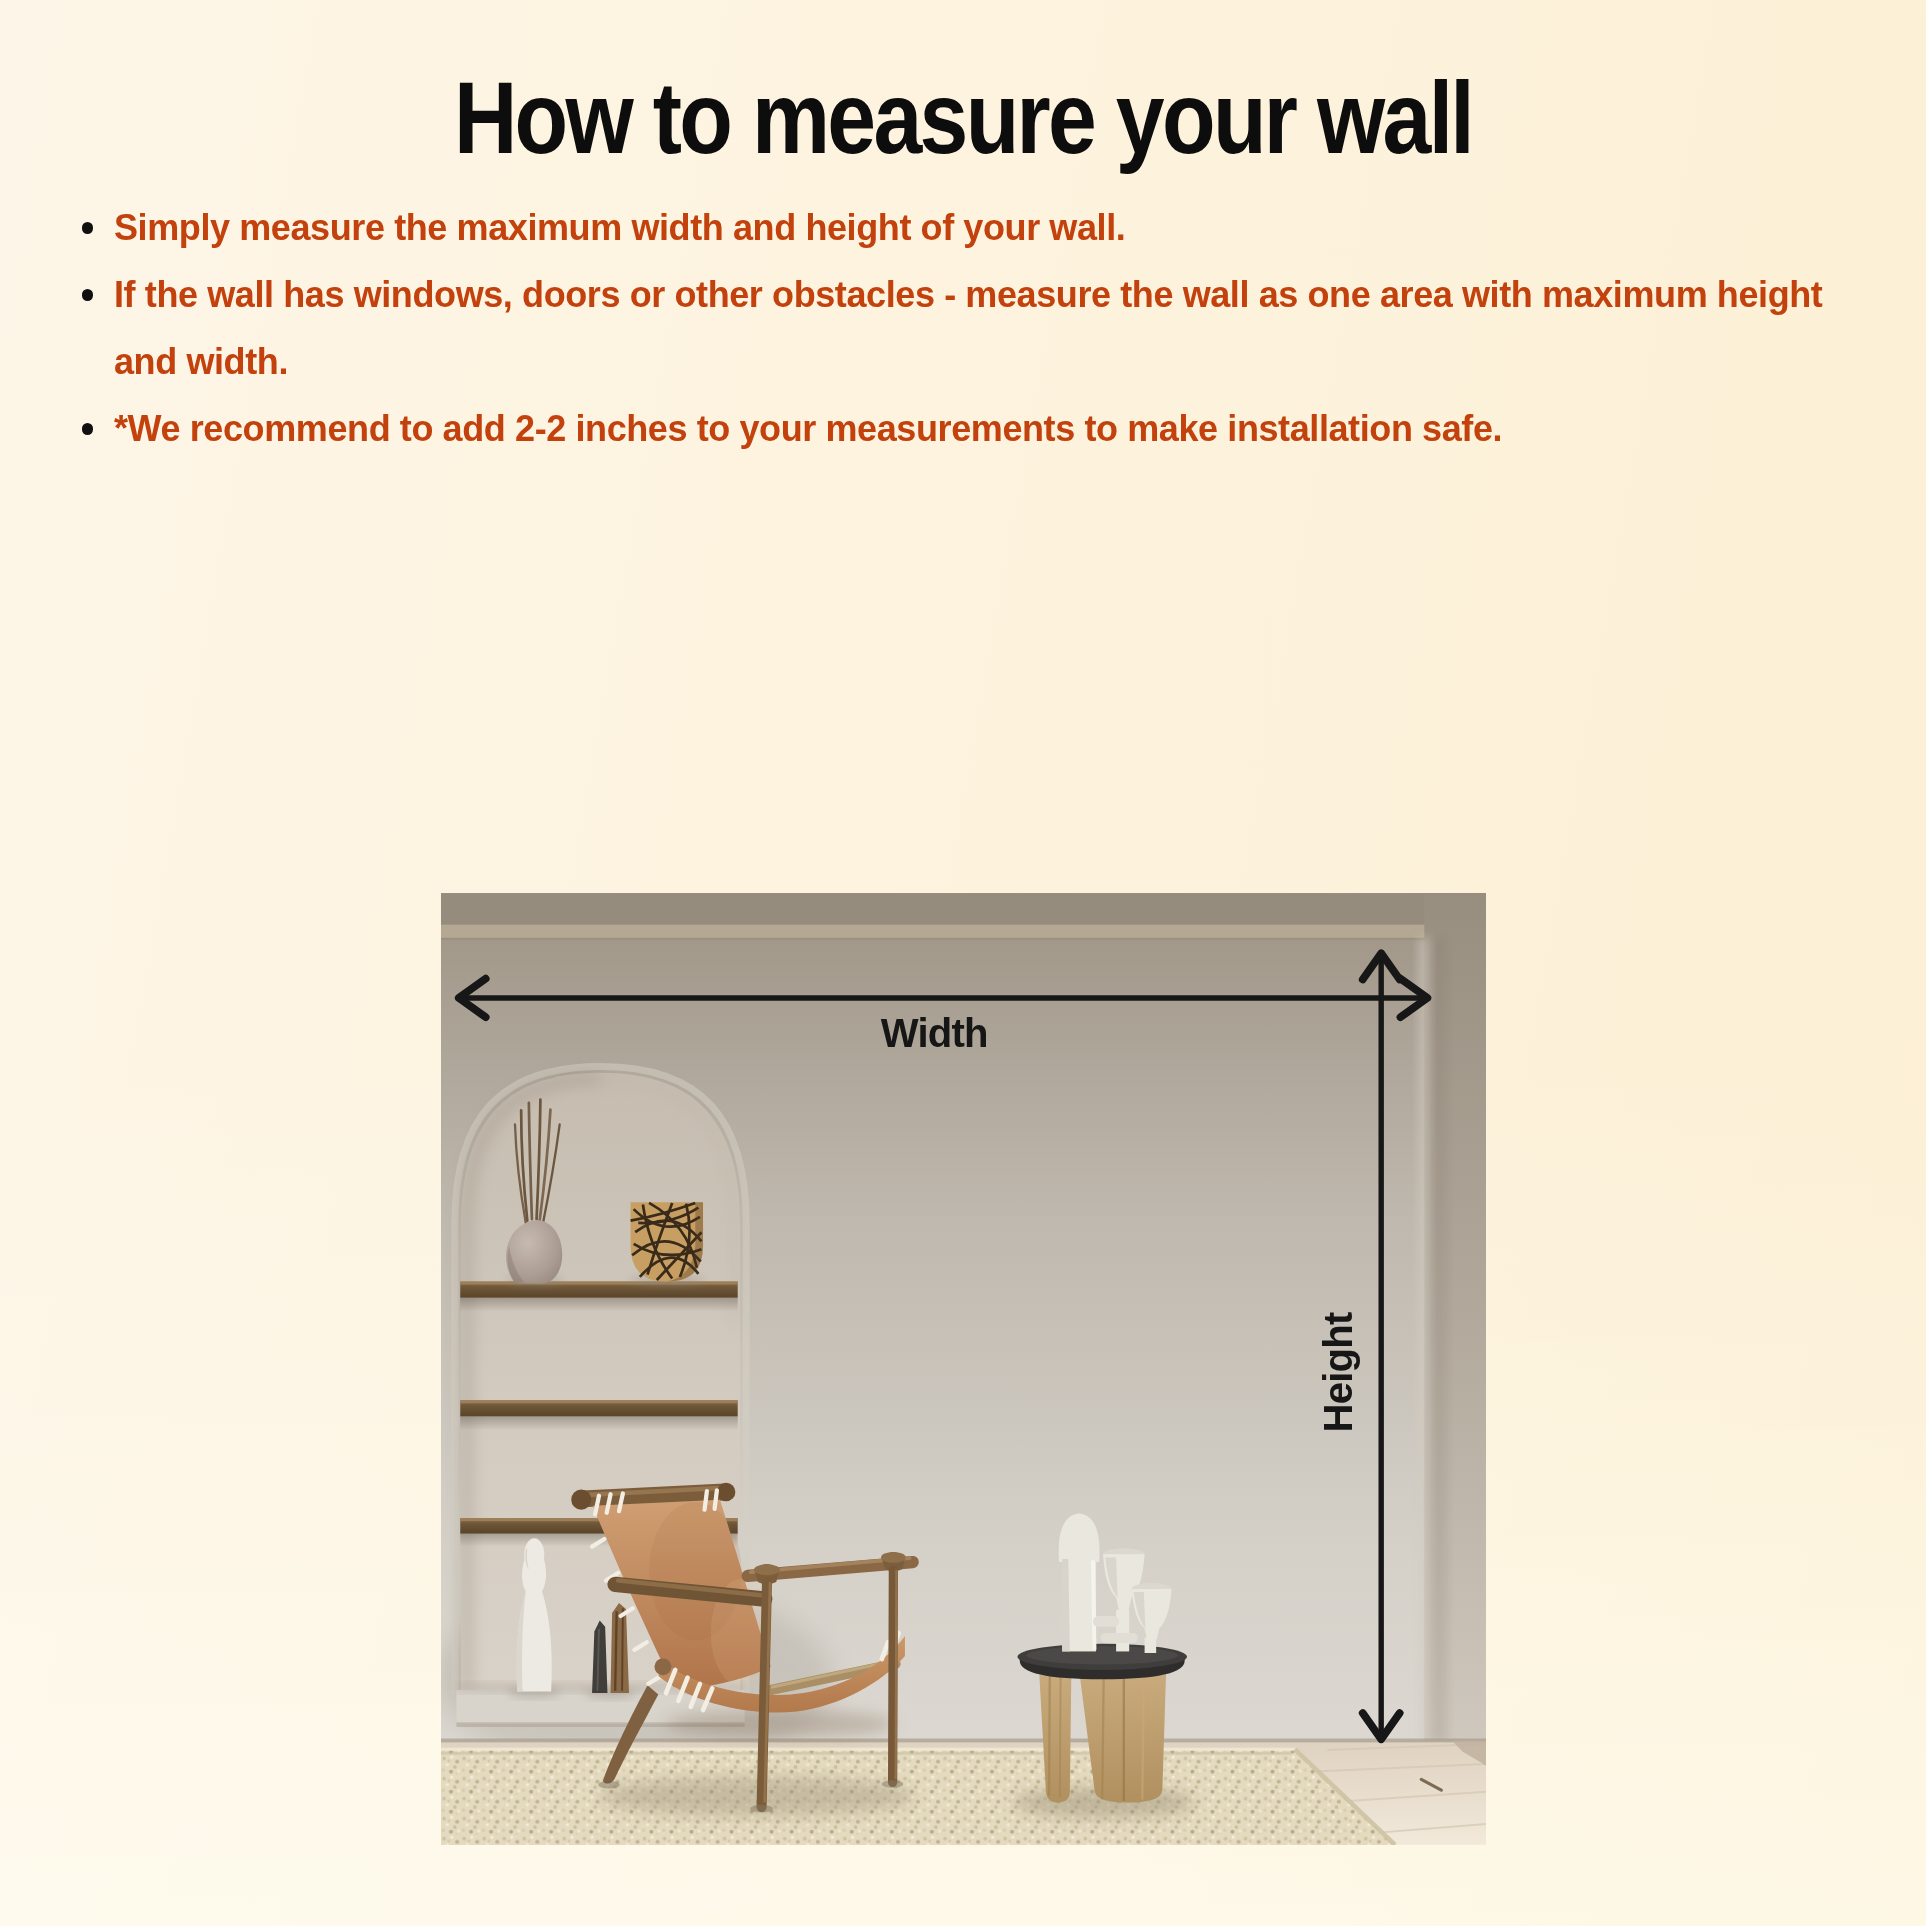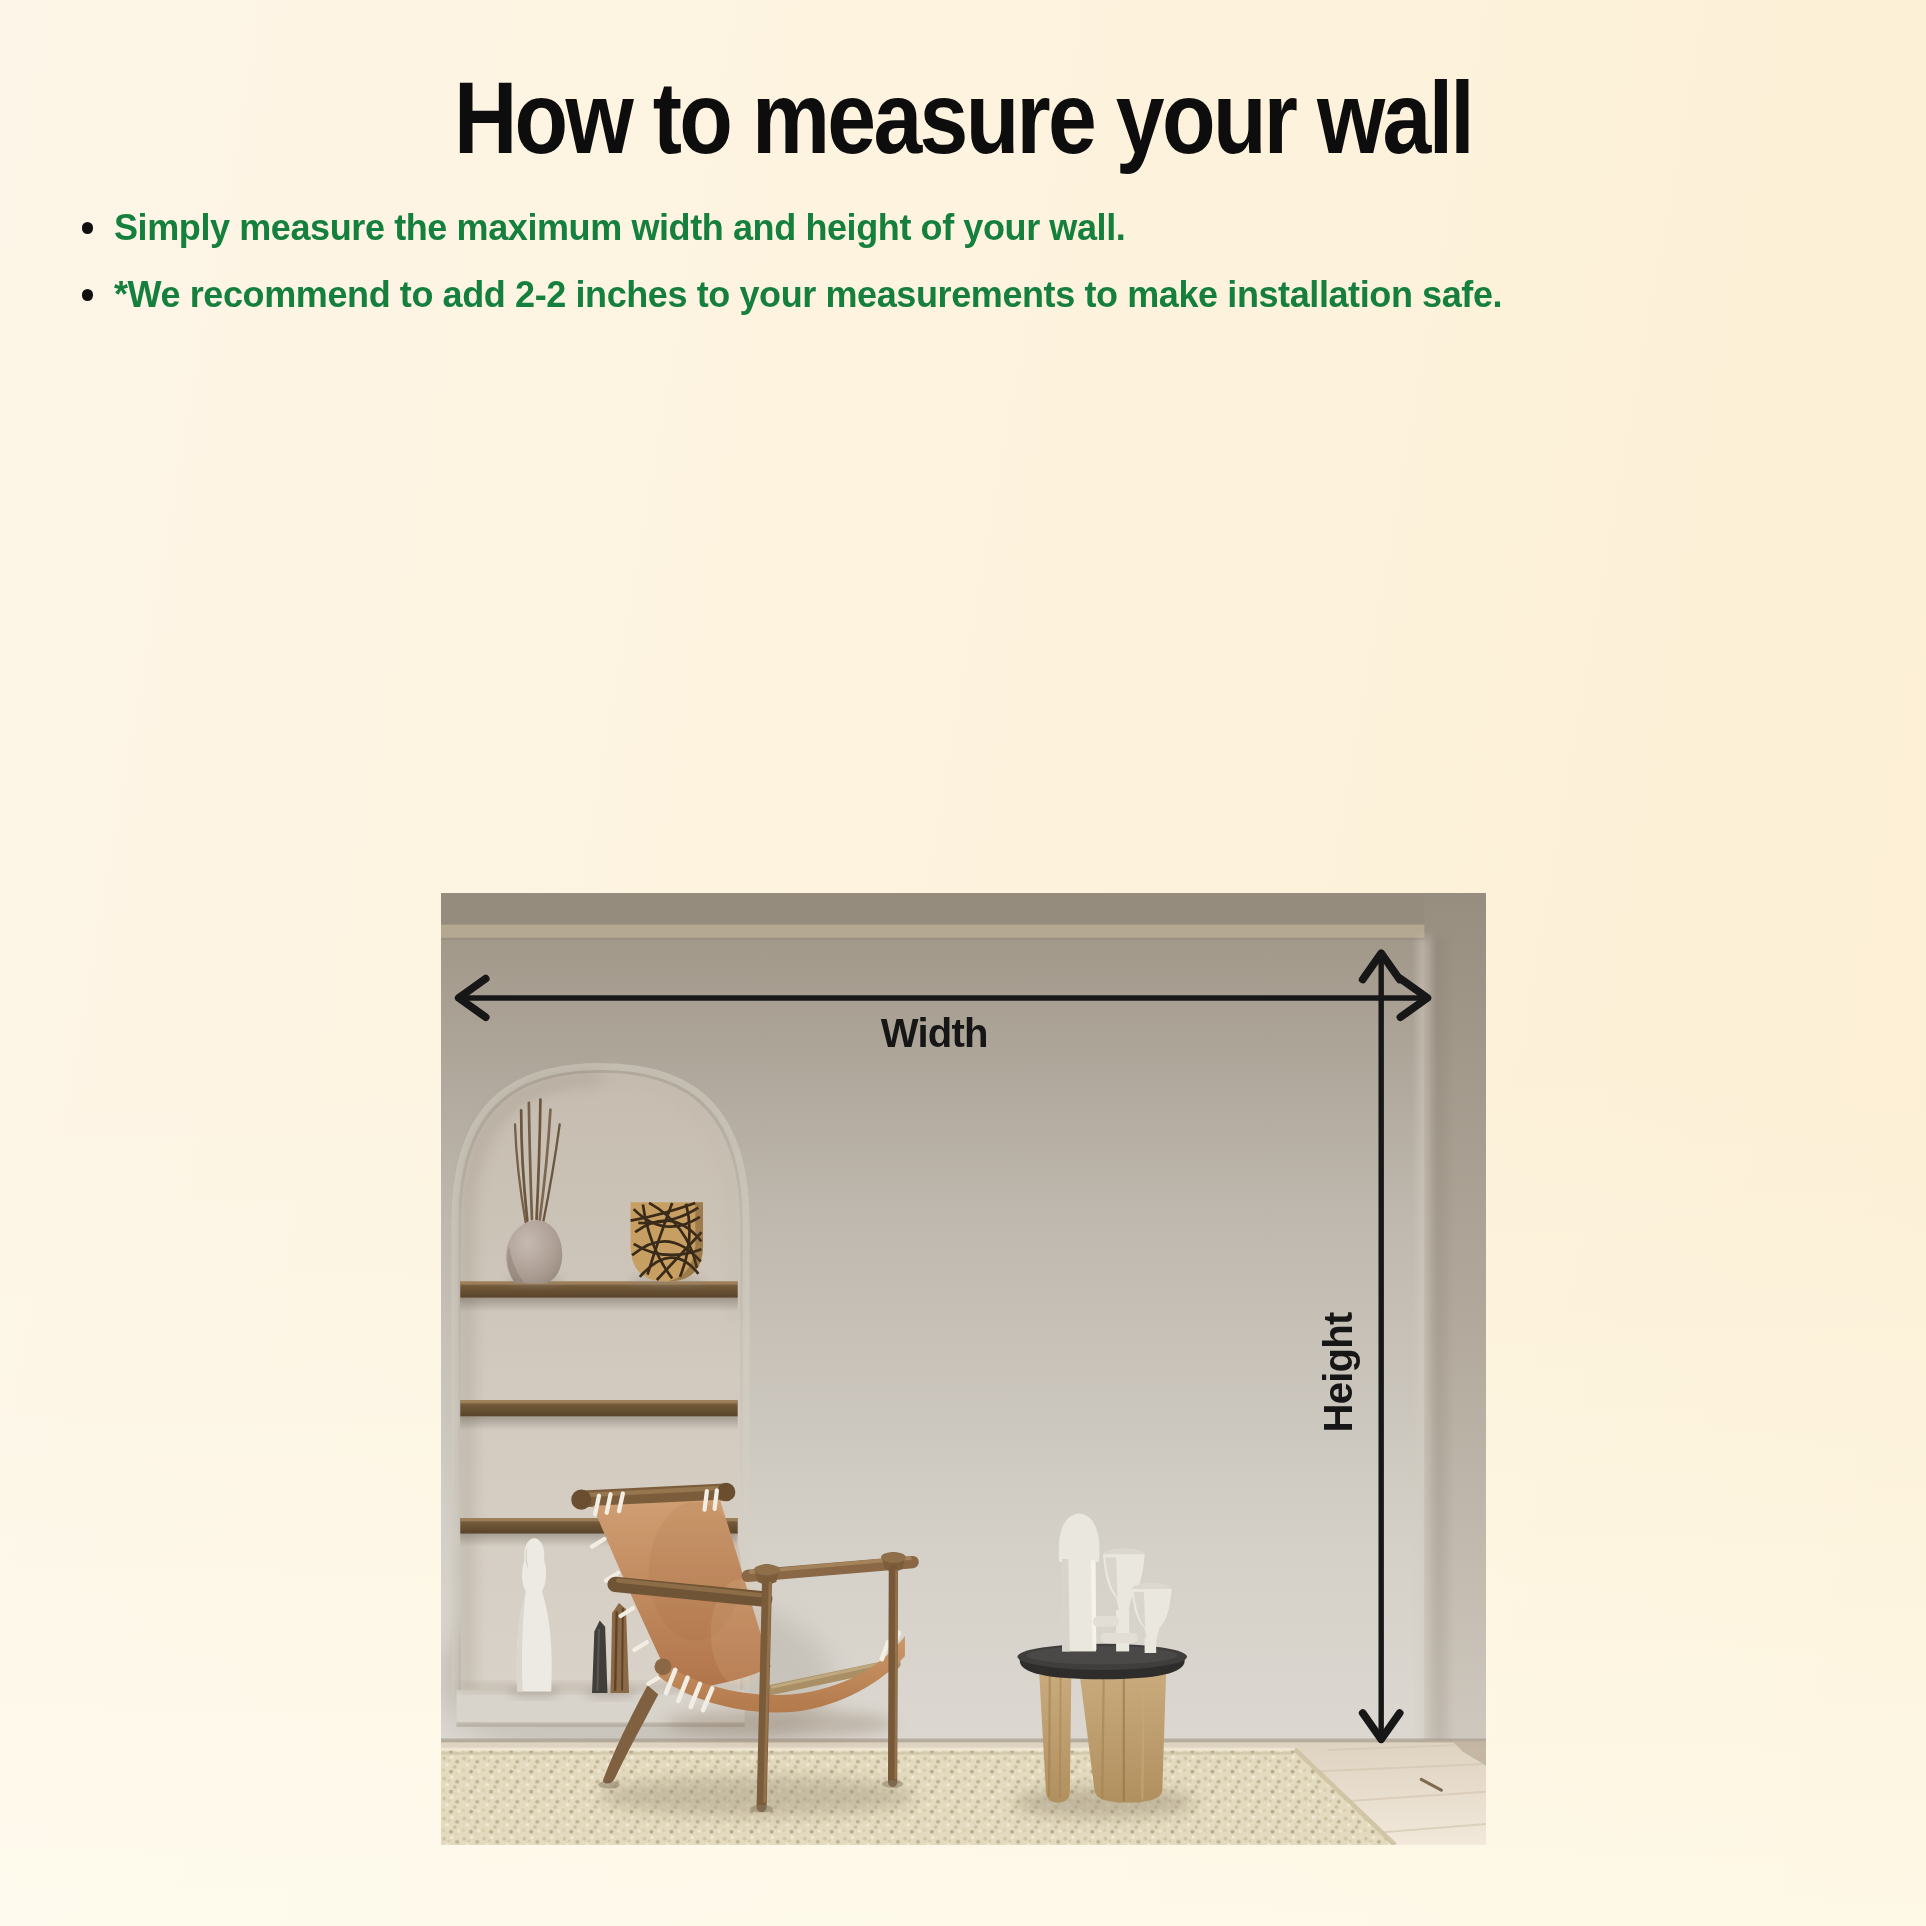--- a/index.html
+++ b/index.html
@@ -20,21 +20,21 @@
     color:#0d0d0d;white-space:nowrap;
   }
   .bullet-list{
     list-style:none;margin:0;padding:0;
     position:absolute;top:194px;left:77px;width:1795px;
   }
   .bullet-list li{
     position:relative;
     padding-left:37px;
     font-size:36px;font-weight:bold;letter-spacing:-0.4px;
-    line-height:67px;color:#15803d;
+    line-height:67px;color:#c2410c;
   }
   .bullet-list li::before{
     content:"";position:absolute;left:4.6px;top:28px;
     width:11.6px;height:11.6px;border-radius:50%;background:#101010;
   }
   .photo{
     position:absolute;left:441px;top:893px;width:1045px;height:1232px;
     margin:0;line-height:0;
   }
   .photo svg{display:block;}
@@ -43,20 +43,21 @@
     font-size:52px;font-weight:bold;fill:#161616;letter-spacing:-1px;
   }
 </style>
 </head>
 <body>
 
 <h1 class="page-title">How to measure your wall</h1>
 
 <ul class="bullet-list">
   <li><span>Simply measure the maximum width and height of your wall.</span></li>
+  <li><span>If the wall has windows, doors or other obstacles - measure the wall as one area with maximum height and width.</span></li>
   <li><span>*We recommend to add 2-2 inches to your measurements to make installation safe.</span></li>
 </ul>
 
 <figure class="photo">
 <svg viewBox="0 0 1356 1235" width="1045" height="952">
   <defs>
     <linearGradient id="wallGrad" x1="0" y1="0" x2="0" y2="1">
       <stop offset="0" stop-color="#9d9486"></stop>
       <stop offset="0.08" stop-color="#a49b8d"></stop>
       <stop offset="0.38" stop-color="#bfb8ae"></stop>

